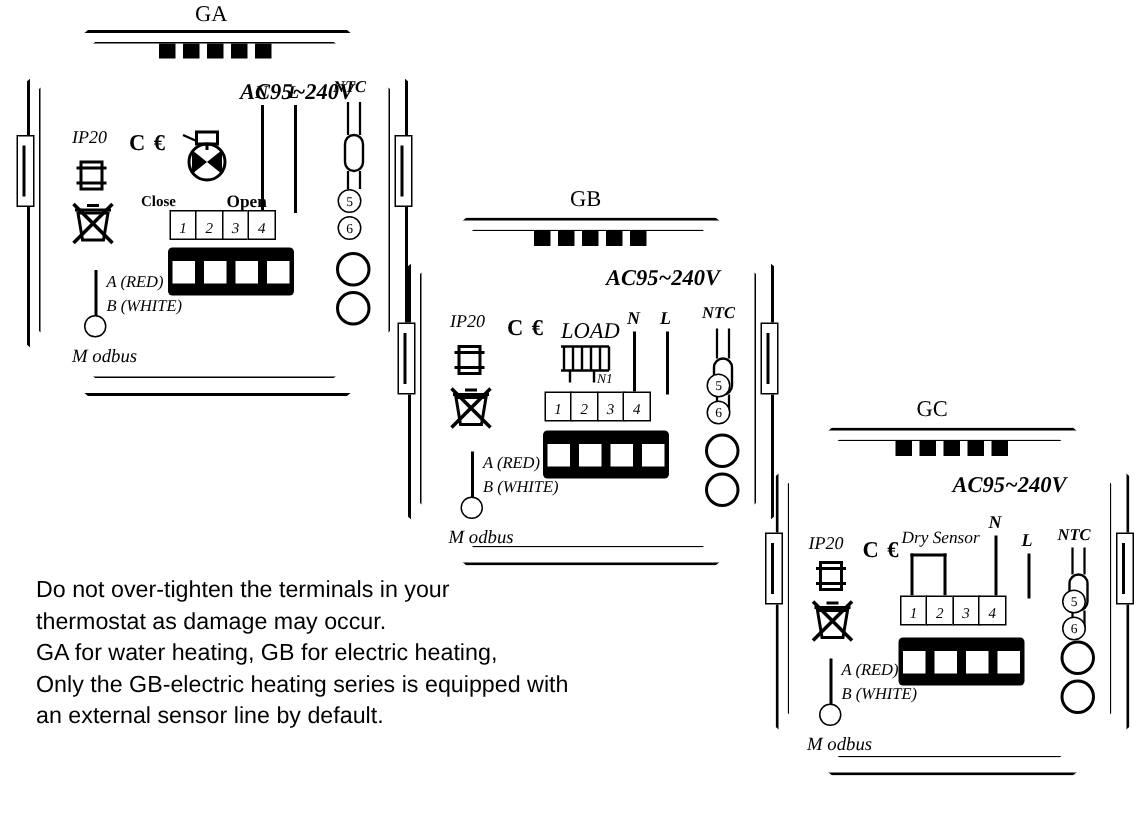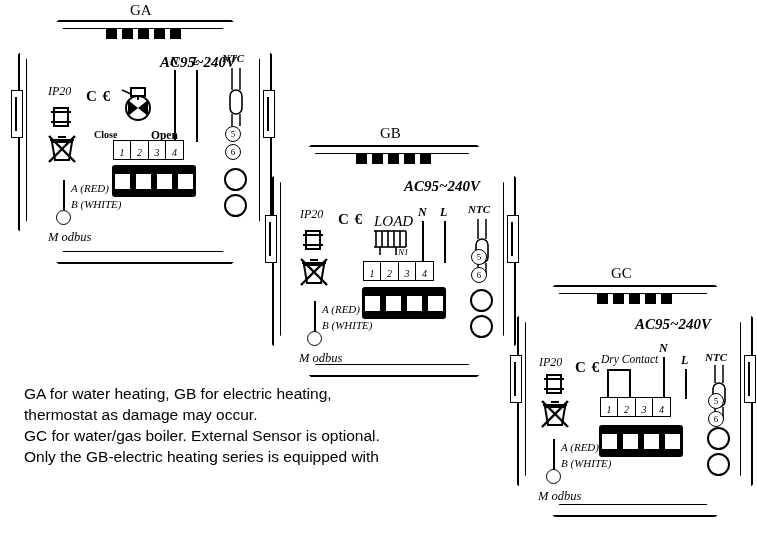--- a/index.html
+++ b/index.html
@@ -281,21 +281,21 @@
       <line x1="1" y1="16" x2="21" y2="16" stroke="#000" stroke-width="2"></line>
     </svg>
     <svg class="abs" style="left:24px;top:114px;" width="28" height="30" viewBox="0 0 28 30">
       <path d="M4 8 h20 l-3 18 h-14 z" fill="none" stroke="#000" stroke-width="2"></path>
       <path d="M2 6 h24" stroke="#000" stroke-width="2"></path>
       <path d="M10 3 h8" stroke="#000" stroke-width="2"></path>
       <line x1="1" y1="2" x2="27" y2="28" stroke="#000" stroke-width="2.4"></line>
       <line x1="27" y1="2" x2="1" y2="28" stroke="#000" stroke-width="2.4"></line>
     </svg>
 
-    <div class="lbl ital" style="left:84px;top:68px;font-size:11.5px;">Dry Contact</div>
+    <div class="lbl ital" style="left:84px;top:68px;font-size:11.5px;">Dry Sensor</div>
     <div class="vline" style="left:90px;top:84px;height:28px;"></div>
     <div class="vline" style="left:112px;top:84px;height:28px;"></div>
     <div class="hline" style="left:90px;top:84px;width:24px;"></div>
 
     <div class="lbl ital bold" style="left:142px;top:56px;font-size:12px;">N</div>
     <div class="lbl ital bold" style="left:164px;top:68px;font-size:12px;">L</div>
     <div class="vline" style="left:146px;top:72px;height:42px;"></div>
     <div class="vline" style="left:168px;top:84px;height:30px;"></div>
 
     <div class="lbl ital bold" style="left:188px;top:66px;font-size:11px;">NTC</div>
@@ -328,19 +328,20 @@
     <div class="lbl ital" style="left:44px;top:156px;font-size:11px;">A (RED)</div>
     <div class="lbl ital" style="left:44px;top:172px;font-size:11px;">B (WHITE)</div>
     <div class="vline" style="left:36px;top:154px;height:36px;"></div>
     <div class="hole sm" style="left:29px;top:184px;"></div>
     <div class="lbl ital" style="left:21px;top:204px;font-size:12.5px;">M odbus</div>
   </div>
 
   <div class="lbl ital bold" style="left:635px;top:316px;font-size:15px;">AC95~240V</div>
 
   <div class="note">
+    <div>Do not over-tighten the terminals in your</div>
+    <div>thermostat as damage may occur.</div>
     <div>GA for water heating, GB for electric heating,</div>
-    <div>thermostat as damage may occur.</div>
-    <div>GC for water/gas boiler. External Sensor is optional.</div>
     <div>Only the GB-electric heating series is equipped with</div>
+    <div>an external sensor line by default.</div>
   </div>
 
 </div>
 
 </body></html>

